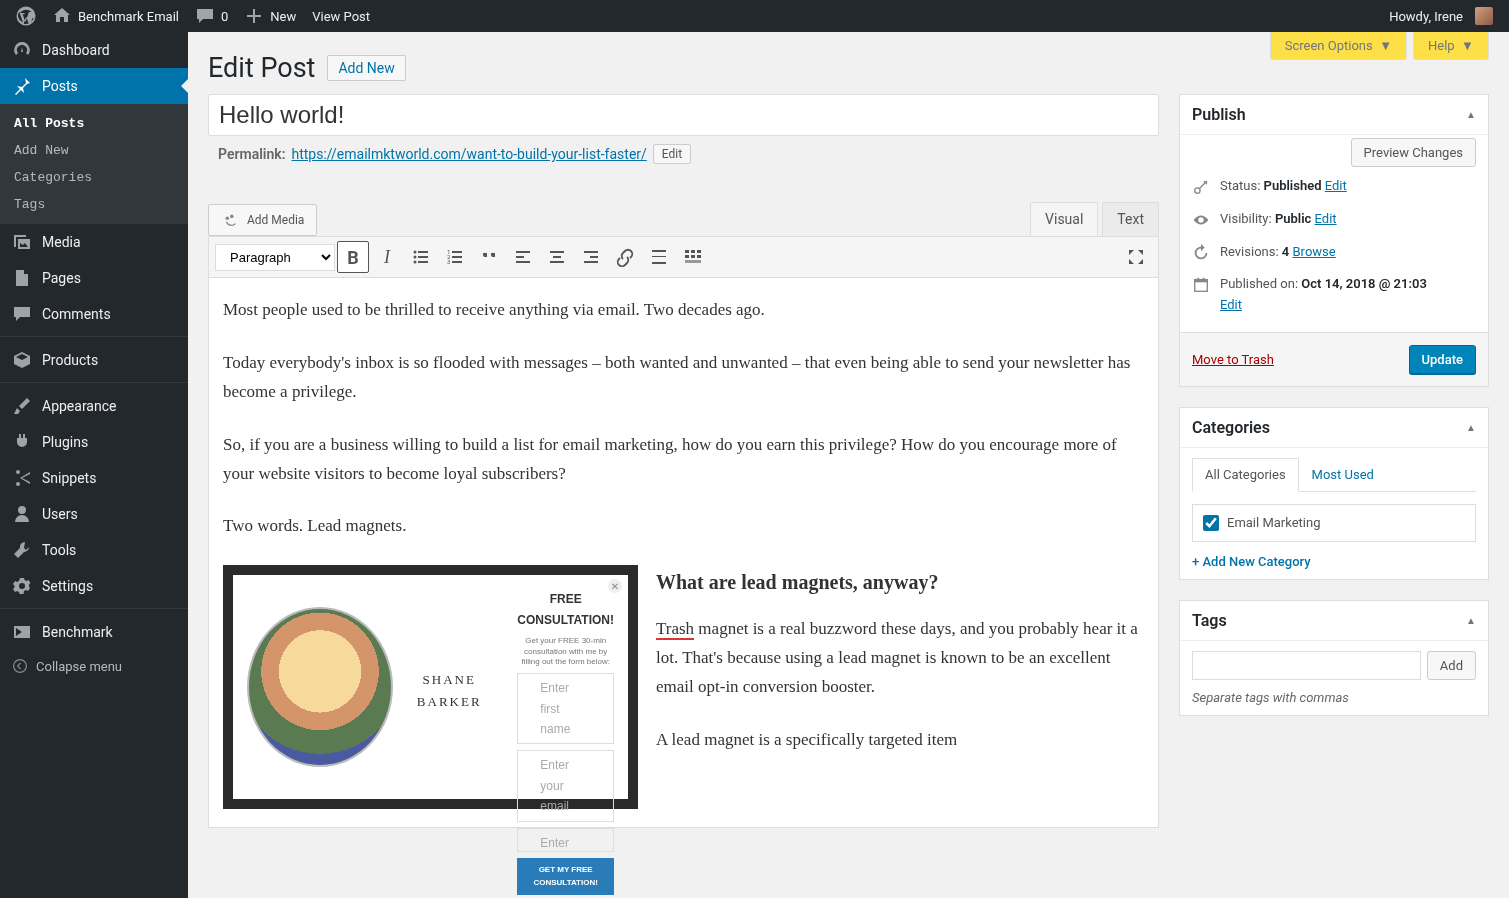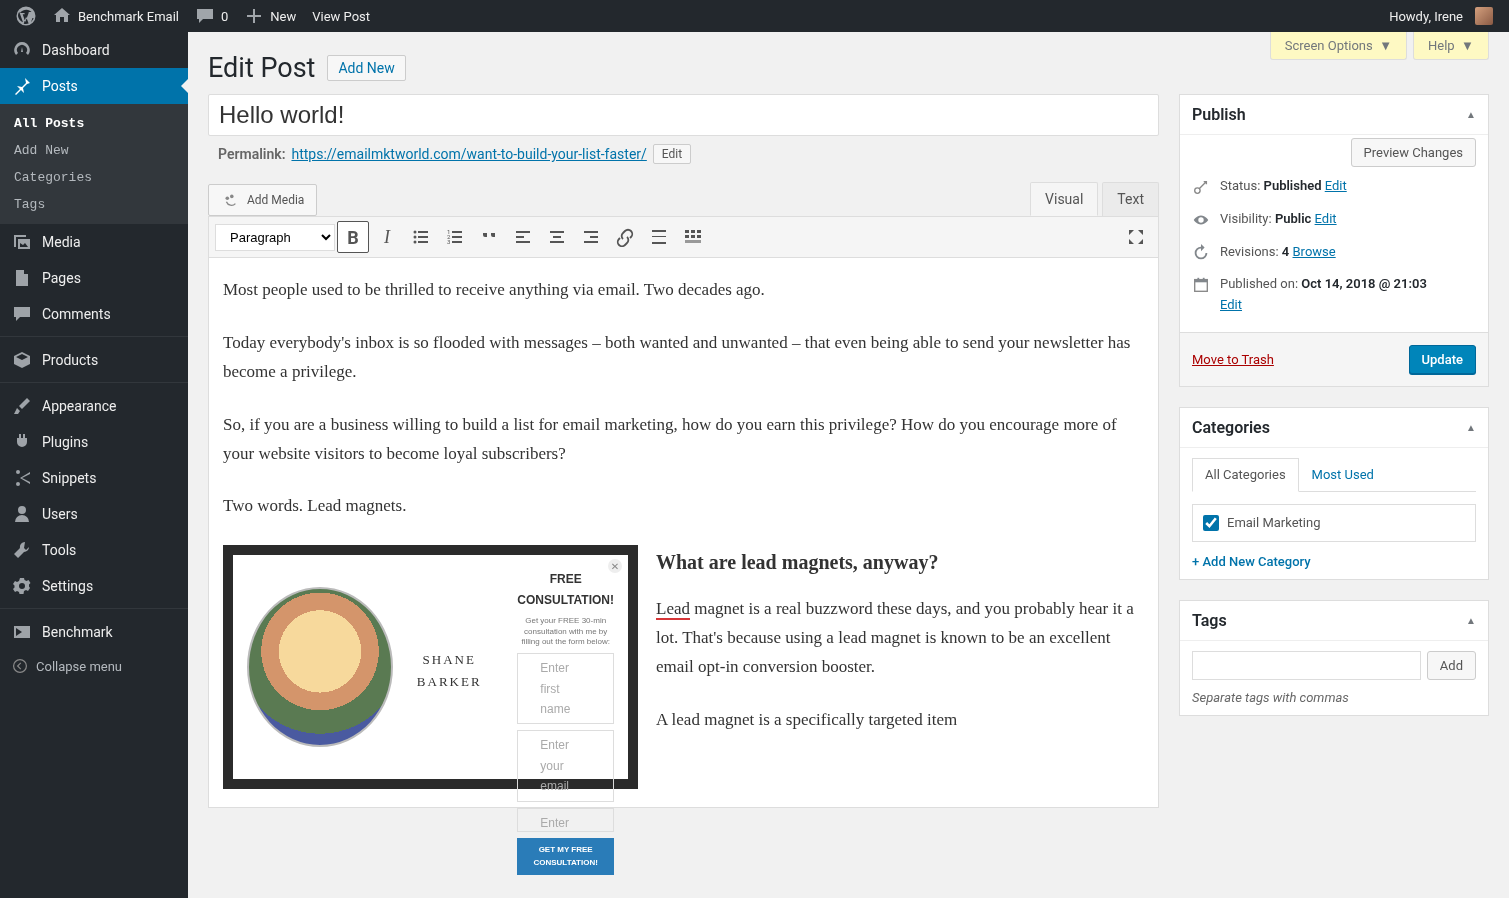--- a/index.html
+++ b/index.html
@@ -22,40 +22,40 @@
 .sidebar .submenu .sub-item { padding: 6px 12px 6px 14px; color: #b4b9be; font-size: 13px; cursor: pointer; font-family: Liberation Mono, monospace; }
 .sidebar .submenu .sub-item.current { color: #fff; font-weight: 600; }
 .sidebar .separator { height: 5px; border-bottom: 1px solid #32373c; margin-bottom: 5px; }
 .sidebar svg { width: 20px; height: 20px; fill: rgba(240,245,250,.6); flex-shrink: 0; }
 .sidebar .menu-item.current svg { fill:#fff; }
 .sidebar .collapse { padding: 8px 12px; color: #b4b9be; font-size: 13px; display:flex; gap:8px; align-items:center; cursor:pointer; }
 
 
 .main { flex: 1; padding: 0; overflow-y: auto; position: relative; }
 .top-options { position: absolute; top: 0; right: 20px; display: flex; gap: 6px; }
-.top-btn { background: #fef9c3; border: 1px solid #ddd; border-top: none; padding: 6px 14px; font-size: 13px; color: #72777c; cursor: pointer; border-radius: 0 0 3px 3px; }
+.top-btn { background: #fde047; border: 1px solid #ddd; border-top: none; padding: 6px 14px; font-size: 13px; color: #72777c; cursor: pointer; border-radius: 0 0 3px 3px; }
 .heading { padding: 20px 20px 10px 20px; display: flex; align-items: center; gap: 12px; }
 .heading h1 { font-size: 27px; font-weight: 400; color: #23282d; }
 .page-title-action { display: inline-block; border: 1px solid #ccc; padding: 4px 10px; color: #0073aa; font-size: 14px; border-radius: 2px; cursor: pointer; background: #f7f7f7; }
 
 .columns { display: flex; gap: 20px; padding: 0 20px 20px 20px; align-items: flex-start; }
 .col-main { flex: 1; min-width: 0; }
 .col-side { width: 310px; display:flex; flex-direction:column; gap:20px; }
 
 .title-input { width: 100%; padding: 6px 10px; font-size: 24px; border: 1px solid #ddd; background: #fff; color: #333; border-radius: 2px; outline: none; }
 .permalink-row { font-size: 14px; color: #666; padding: 8px 2px 0 10px; display:flex; align-items:center; gap:6px; flex-wrap:wrap; }
 .permalink-row a { color: #0073aa; text-decoration: underline; }
 .permalink-row .edit-btn { border:1px solid #ccc; background:#f7f7f7; padding:2px 8px; font-size:12px; border-radius:2px; cursor:pointer; color:#555;}
 .permalink-row strong{font-weight:600;}
 
 .editor-box { margin-top: 18px; }
 .add-media { display:inline-flex; align-items:center; gap:8px; border:1px solid #ccc; background:#f7f7f7; padding:6px 12px; font-size:12px; border-radius:2px; cursor:pointer; color:#555; }
 .add-media svg{width:18px;height:18px;fill:#888;}
 
-.editor-tabs { float: right; display:flex; }
+.editor-tabs { float: right; display:flex;margin-top:20px; }
 .editor-tab { border:1px solid #ddd; border-bottom:none; background:#ebebeb; padding:8px 14px; font-size:14px; cursor:pointer; color:#555; margin-left:4px; border-radius:2px 2px 0 0;}
 .editor-tab.active { background:#f5f5f5; border-bottom:1px solid #f5f5f5; position:relative; z-index:2; }
 
 .toolbar { clear:both; border:1px solid #ddd; background:#f5f5f5; padding:4px 6px; display:flex; align-items:center; gap:2px; }
 .format-select { border:1px solid #ddd; background:#fff; padding:4px 10px; font-size:13px; width:120px; }
 .tb-btn { width:32px; height:32px; display:flex; align-items:center; justify-content:center; cursor:pointer; border-radius:2px; color:#555; }
 .tb-btn.active { border:1px solid #555; background:#fff; }
 .tb-btn svg { width:20px; height:20px; fill:#555; }
 .tb-btn strong { font-size:18px; font-weight:700; }
 .tb-btn em { font-size:18px; font-style:italic; font-family: Georgia, serif; }
@@ -380,21 +380,21 @@
                       <div class="field">Enter first name</div>
                       <div class="field">Enter your email</div>
                       <div class="field big">Enter text here</div>
                       <div class="cta">GET MY FREE CONSULTATION!</div>
                     </div>
                   </div>
                 </div>
               </div>
               <div class="right-col">
                 <h3>What are lead magnets, anyway?</h3>
-                <p><span class="lead-underline">Lead</span><span> magnet is a real buzzword these days, and you probably hear it a lot. That's because using a lead magnet is known to be an excellent email opt-in conversion booster.</span></p>
+                <p><span class="lead-underline">Trash</span><span> magnet is a real buzzword these days, and you probably hear it a lot. That's because using a lead magnet is known to be an excellent email opt-in conversion booster.</span></p>
                 <p>A lead magnet is a specifically targeted item</p>
               </div>
             </div>
           </div>
         </div>
       </div>
 
       <div class="col-side">
         <div class="postbox">
           <div class="hndle">

